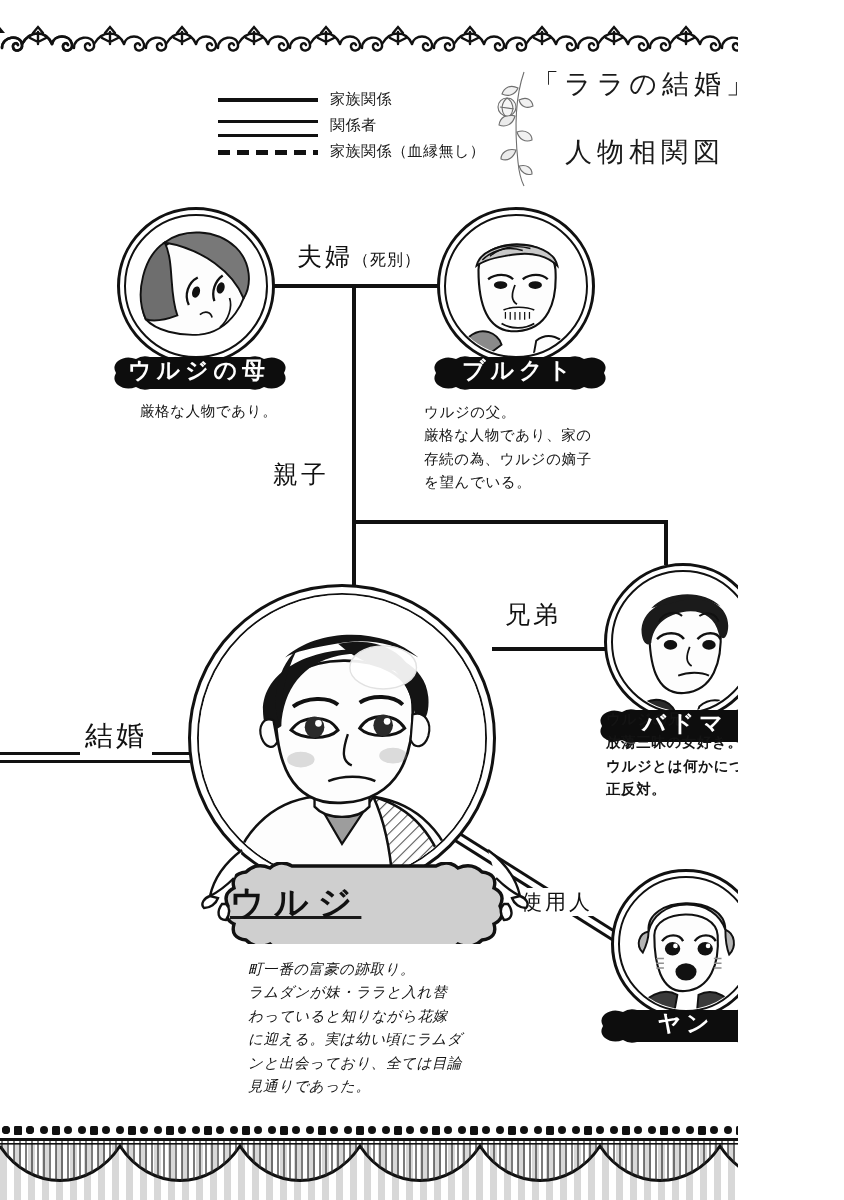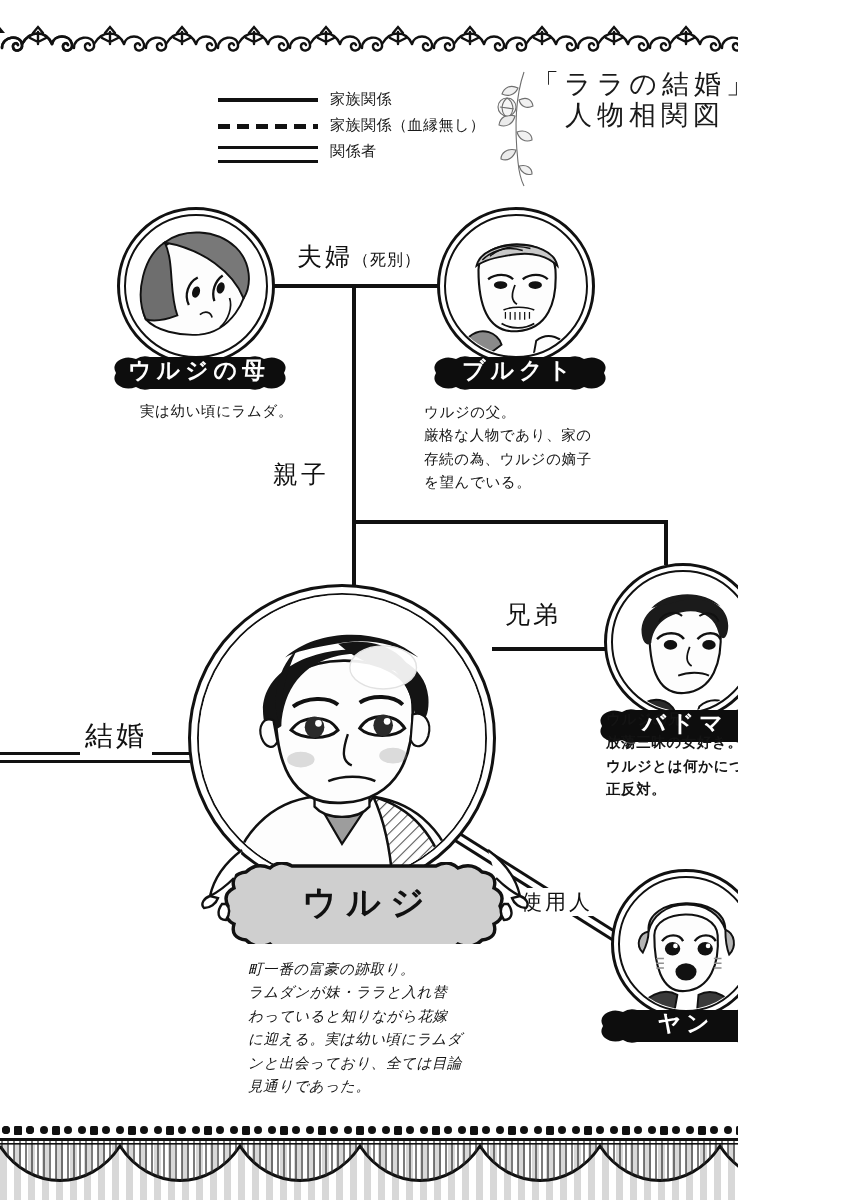--- a/index.html
+++ b/index.html
@@ -24,21 +24,21 @@
   .lk-solid{position:absolute;left:0;top:9px;width:100px;height:4px;background:#111;}
   .lk-dash{position:absolute;left:0;top:9px;width:100px;height:5px;
      background:repeating-linear-gradient(to right,#111 0px,#111 12px,transparent 12px,transparent 19px);}
   .lk-dbl{position:absolute;left:0;top:5px;width:100px;height:11px;
      border-top:3px solid #111;border-bottom:3px solid #111;}
   .legend-label{font-size:15px;margin-left:12px;letter-spacing:.5px;white-space:nowrap;}
 
   
   .title-block{position:absolute;left:492px;top:68px;width:300px;height:120px;text-align:center;}
   .title-jp1{font-size:27px;letter-spacing:5px;font-weight:400;line-height:1.15;margin-left:6px;}
-  .title-jp2{font-size:27px;letter-spacing:5px;font-weight:400;line-height:1.2;margin-left:6px;}
+  .title-jp2{font-size:27px;letter-spacing:5px;font-weight:400;line-height:1.2;margin-left:6px;margin-top:37px;}
   .title-en{font-size:10.5px;letter-spacing:2.4px;margin-top:7px;line-height:1.55;
      font-family:"DejaVu Serif","Liberation Serif",serif;color:#222;}
   .sprig{position:absolute;top:2px;width:42px;height:118px;opacity:.85;}
   .sprig.left{left:2px;}
   .sprig.right{right:2px;transform:scaleX(-1);}
 
   
   .conn{position:absolute;background:#111;}
   .conn-dbl{position:absolute;border-top:3px solid #111;border-bottom:3px solid #111;height:5px;box-sizing:content-box;}
   .rel-label{position:absolute;font-size:25px;letter-spacing:3px;color:#111;white-space:nowrap;background:#fff;padding:0 5px;}
@@ -53,21 +53,21 @@
   
   .nameplate{position:absolute;display:flex;align-items:flex-start;justify-content:center;
      color:#fff;font-size:23px;letter-spacing:5px;font-weight:700;white-space:nowrap;}
   .np-bg{position:absolute;inset:0;}
   .np-txt{position:relative;z-index:2;padding-left:4px;}
 
   
   .desc{position:absolute;font-size:14.5px;line-height:1.62;letter-spacing:.6px;color:#141414;white-space:pre-line;}
 
   
-  .plaque{position:absolute;display:flex;align-items:center;justify-content:center;}
+  .plaque{position:absolute;display:flex;align-items:center;justify-content:flex-start;text-decoration:underline;}
   .plaque svg{position:absolute;inset:0;width:100%;height:100%;}
   .plaque-txt{position:relative;z-index:3;font-size:34px;letter-spacing:9px;font-weight:700;color:#111;padding-left:8px;}
 </style>
 </head>
 <body>
 
 <div id="page">
 
   <div class="border-top">
     <svg viewBox="0 0 844 46" preserveAspectRatio="none" aria-hidden="true">
@@ -116,29 +116,29 @@
 
   <div class="legend">
     <div class="legend-row">
       <span class="legend-key">
           <i class="lk-solid"></i>
         </span>
       <span class="legend-label">家族関係</span>
     </div>
     <div class="legend-row">
       <span class="legend-key">
+          <i class="lk-dbl"></i>
+        </span>
+      <span class="legend-label">関係者</span>
+    </div>
+    <div class="legend-row">
+      <span class="legend-key">
           <i class="lk-dash"></i>
         </span>
       <span class="legend-label">家族関係（血縁無し）</span>
-    </div>
-    <div class="legend-row">
-      <span class="legend-key">
-          <i class="lk-dbl"></i>
-        </span>
-      <span class="legend-label">関係者</span>
     </div>
   </div>
 
   <div class="title-block">
     <div class="sprig left">
       <svg viewBox="0 0 42 118" aria-hidden="true">
         <g stroke="#555" stroke-width="1.1" fill="none">
           <path d="M30 2 C 22 25, 20 55, 24 92 C 25 103, 27 110, 30 116"></path>
           <path d="M24 18 C 16 14, 10 18, 8 24 C 14 27, 21 25, 24 18Z" fill="#efefef"></path>
           <path d="M25 30 C 33 26, 38 30, 39 36 C 33 39, 27 37, 25 30Z" fill="#efefef"></path>
@@ -220,21 +220,21 @@
         </g>
       </g>
     </svg>
   </div>
   <div class="nameplate" style="left:108px;top:355px;width:178px;height:36px;">
     <svg class="np-bg" viewBox="0 0 178 36" preserveAspectRatio="none" aria-hidden="true">
       <path d="M10 6 q8 -6 18 -2 q6 -4 14 -2 h100 q8 -2 14 2 q10 -4 18 2 q6 5 2 12 q4 7 -2 12 q-8 6 -18 2 q-6 4 -14 2 H42 q-8 2 -14 -2 q-10 4 -18 -2 q-6 -5 -2 -12 q-4 -7 2 -12Z" fill="#0d0d0d"></path>
     </svg>
     <span class="np-txt">ウルジの母</span>
   </div>
-  <div class="desc" style="left:140px;top:400px;width:230px;">実は幼い頃にラムダ。</div>
+  <div class="desc" style="left:140px;top:400px;width:230px;">厳格な人物であり。</div>
 
   <div class="portrait" style="left:437px;top:207px;width:158px;height:158px;">
     <div class="inner-ring"></div>
     <svg viewBox="0 0 158 158" aria-hidden="true">
       <defs>
           <clipPath id="cf">
             <circle cx="79" cy="79" r="72"></circle>
           </clipPath>
         </defs>
       <g clip-path="url(#cf)">

